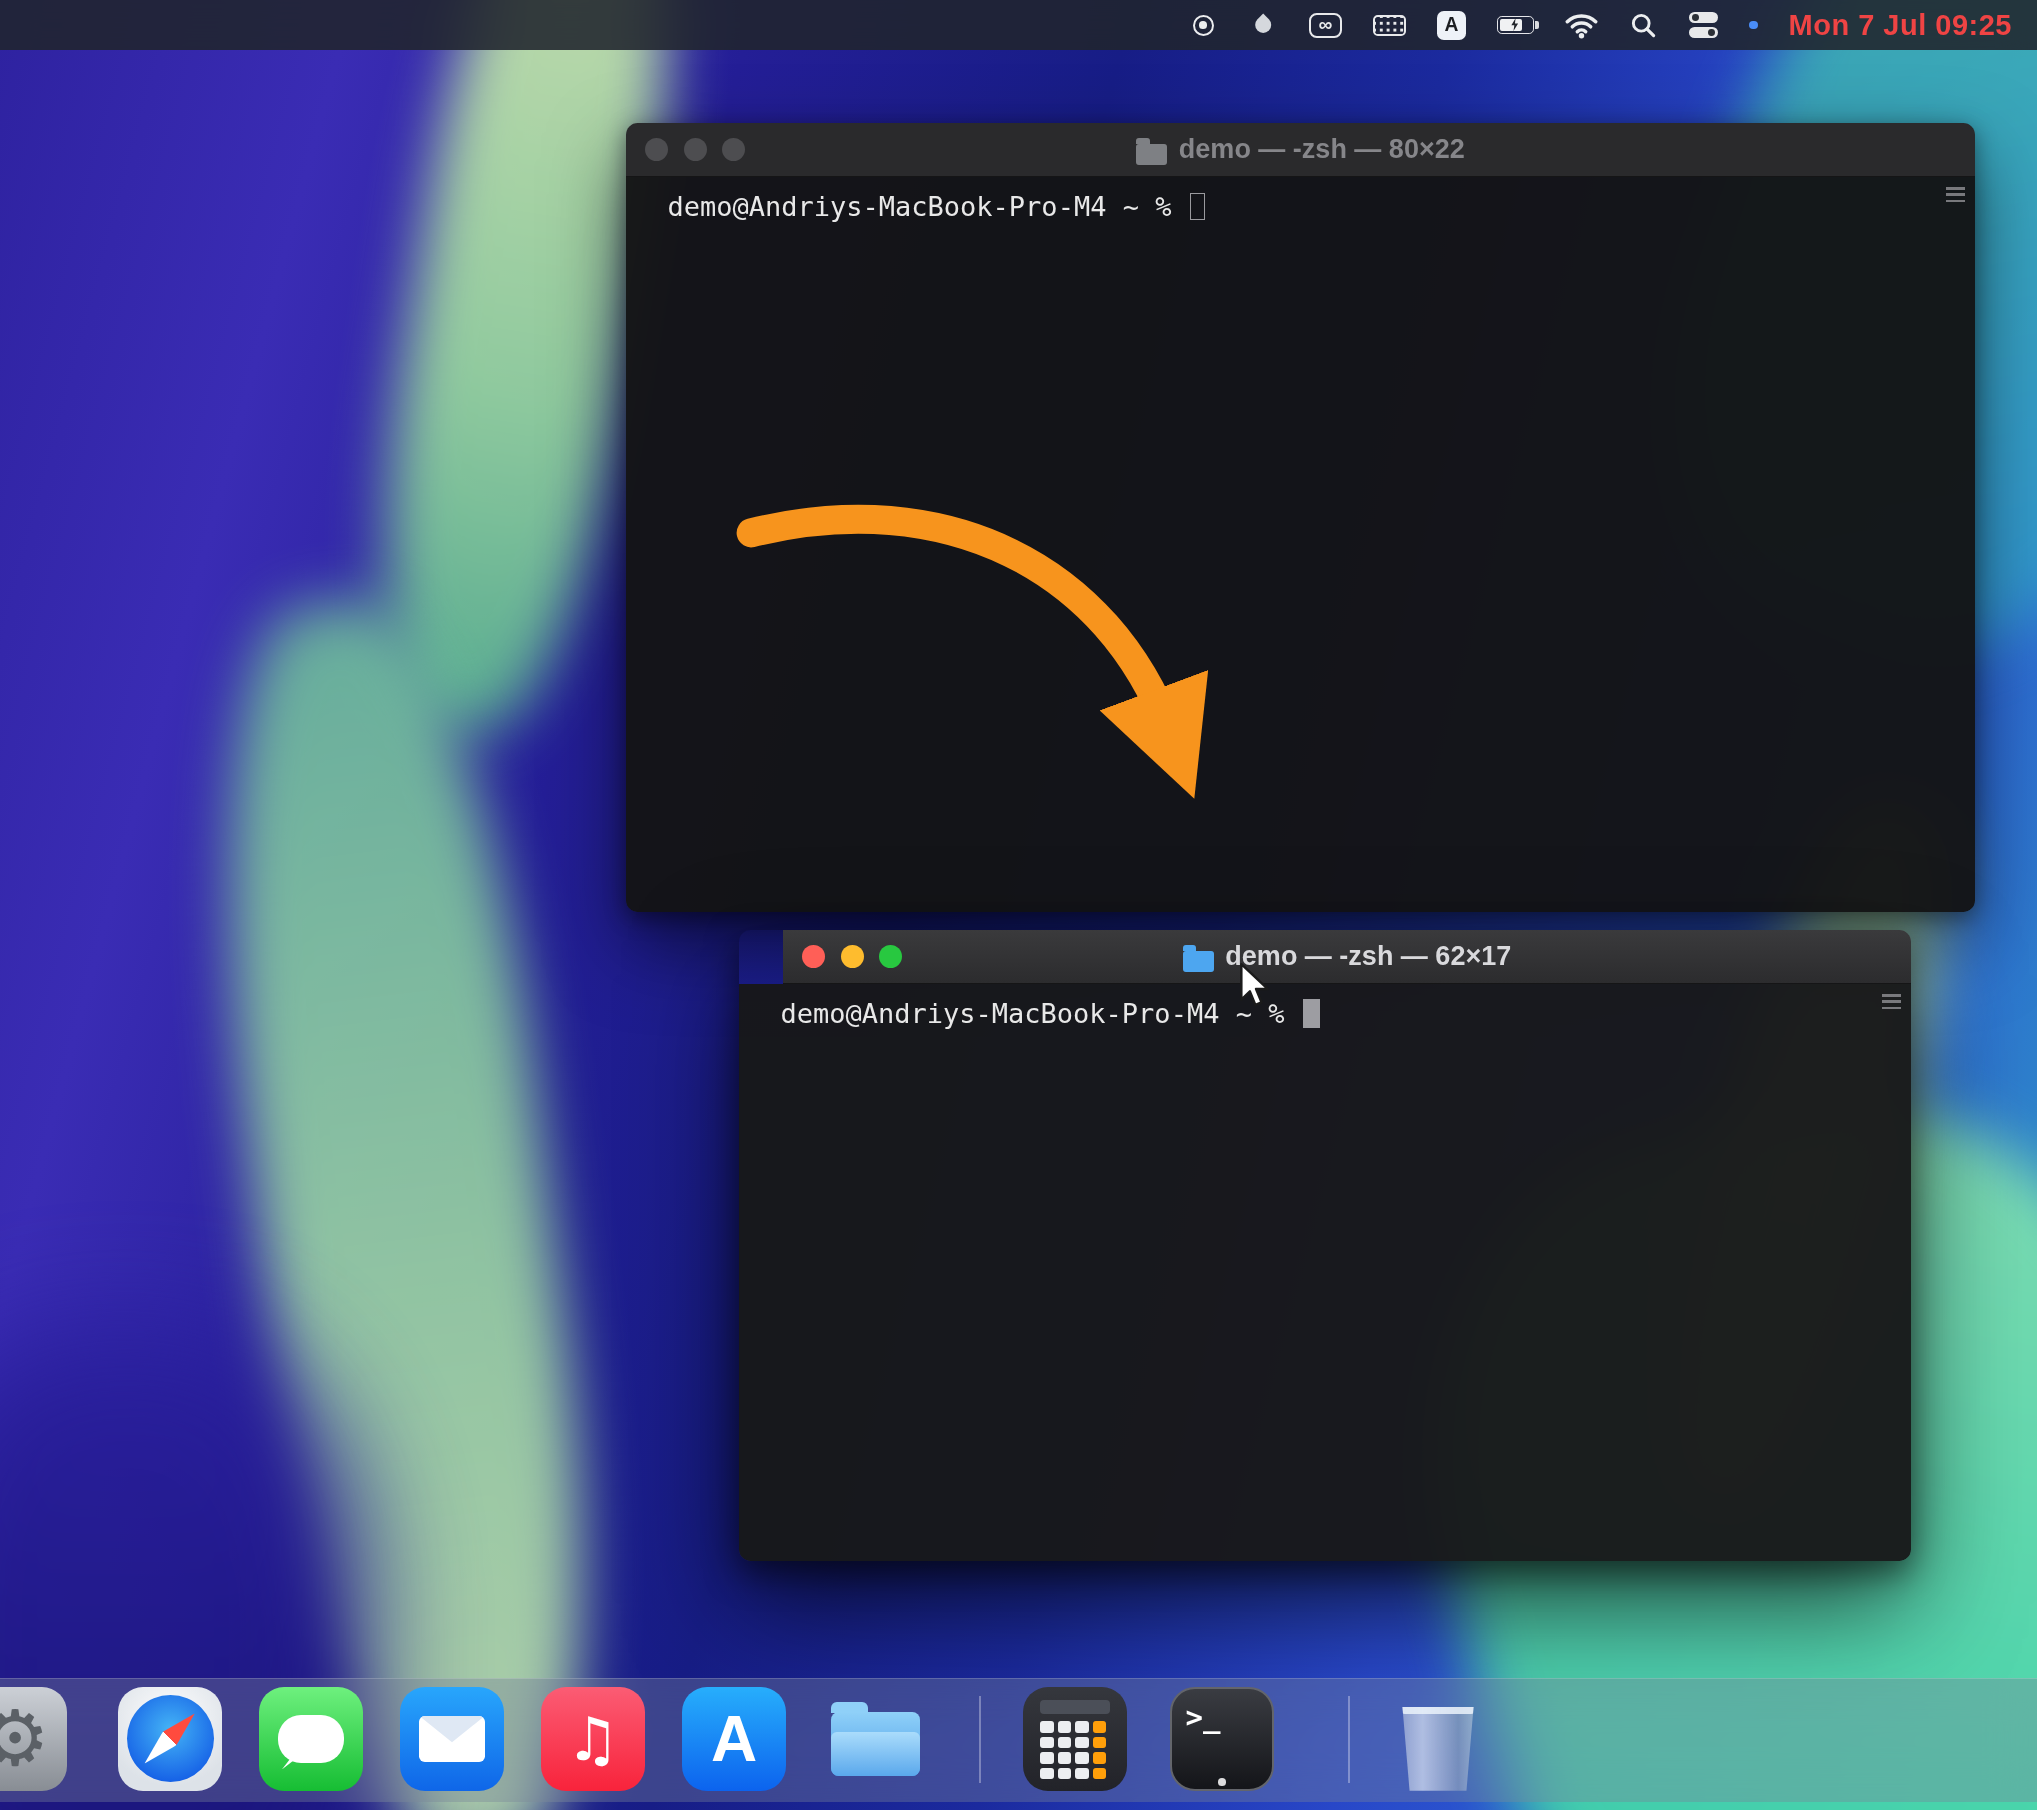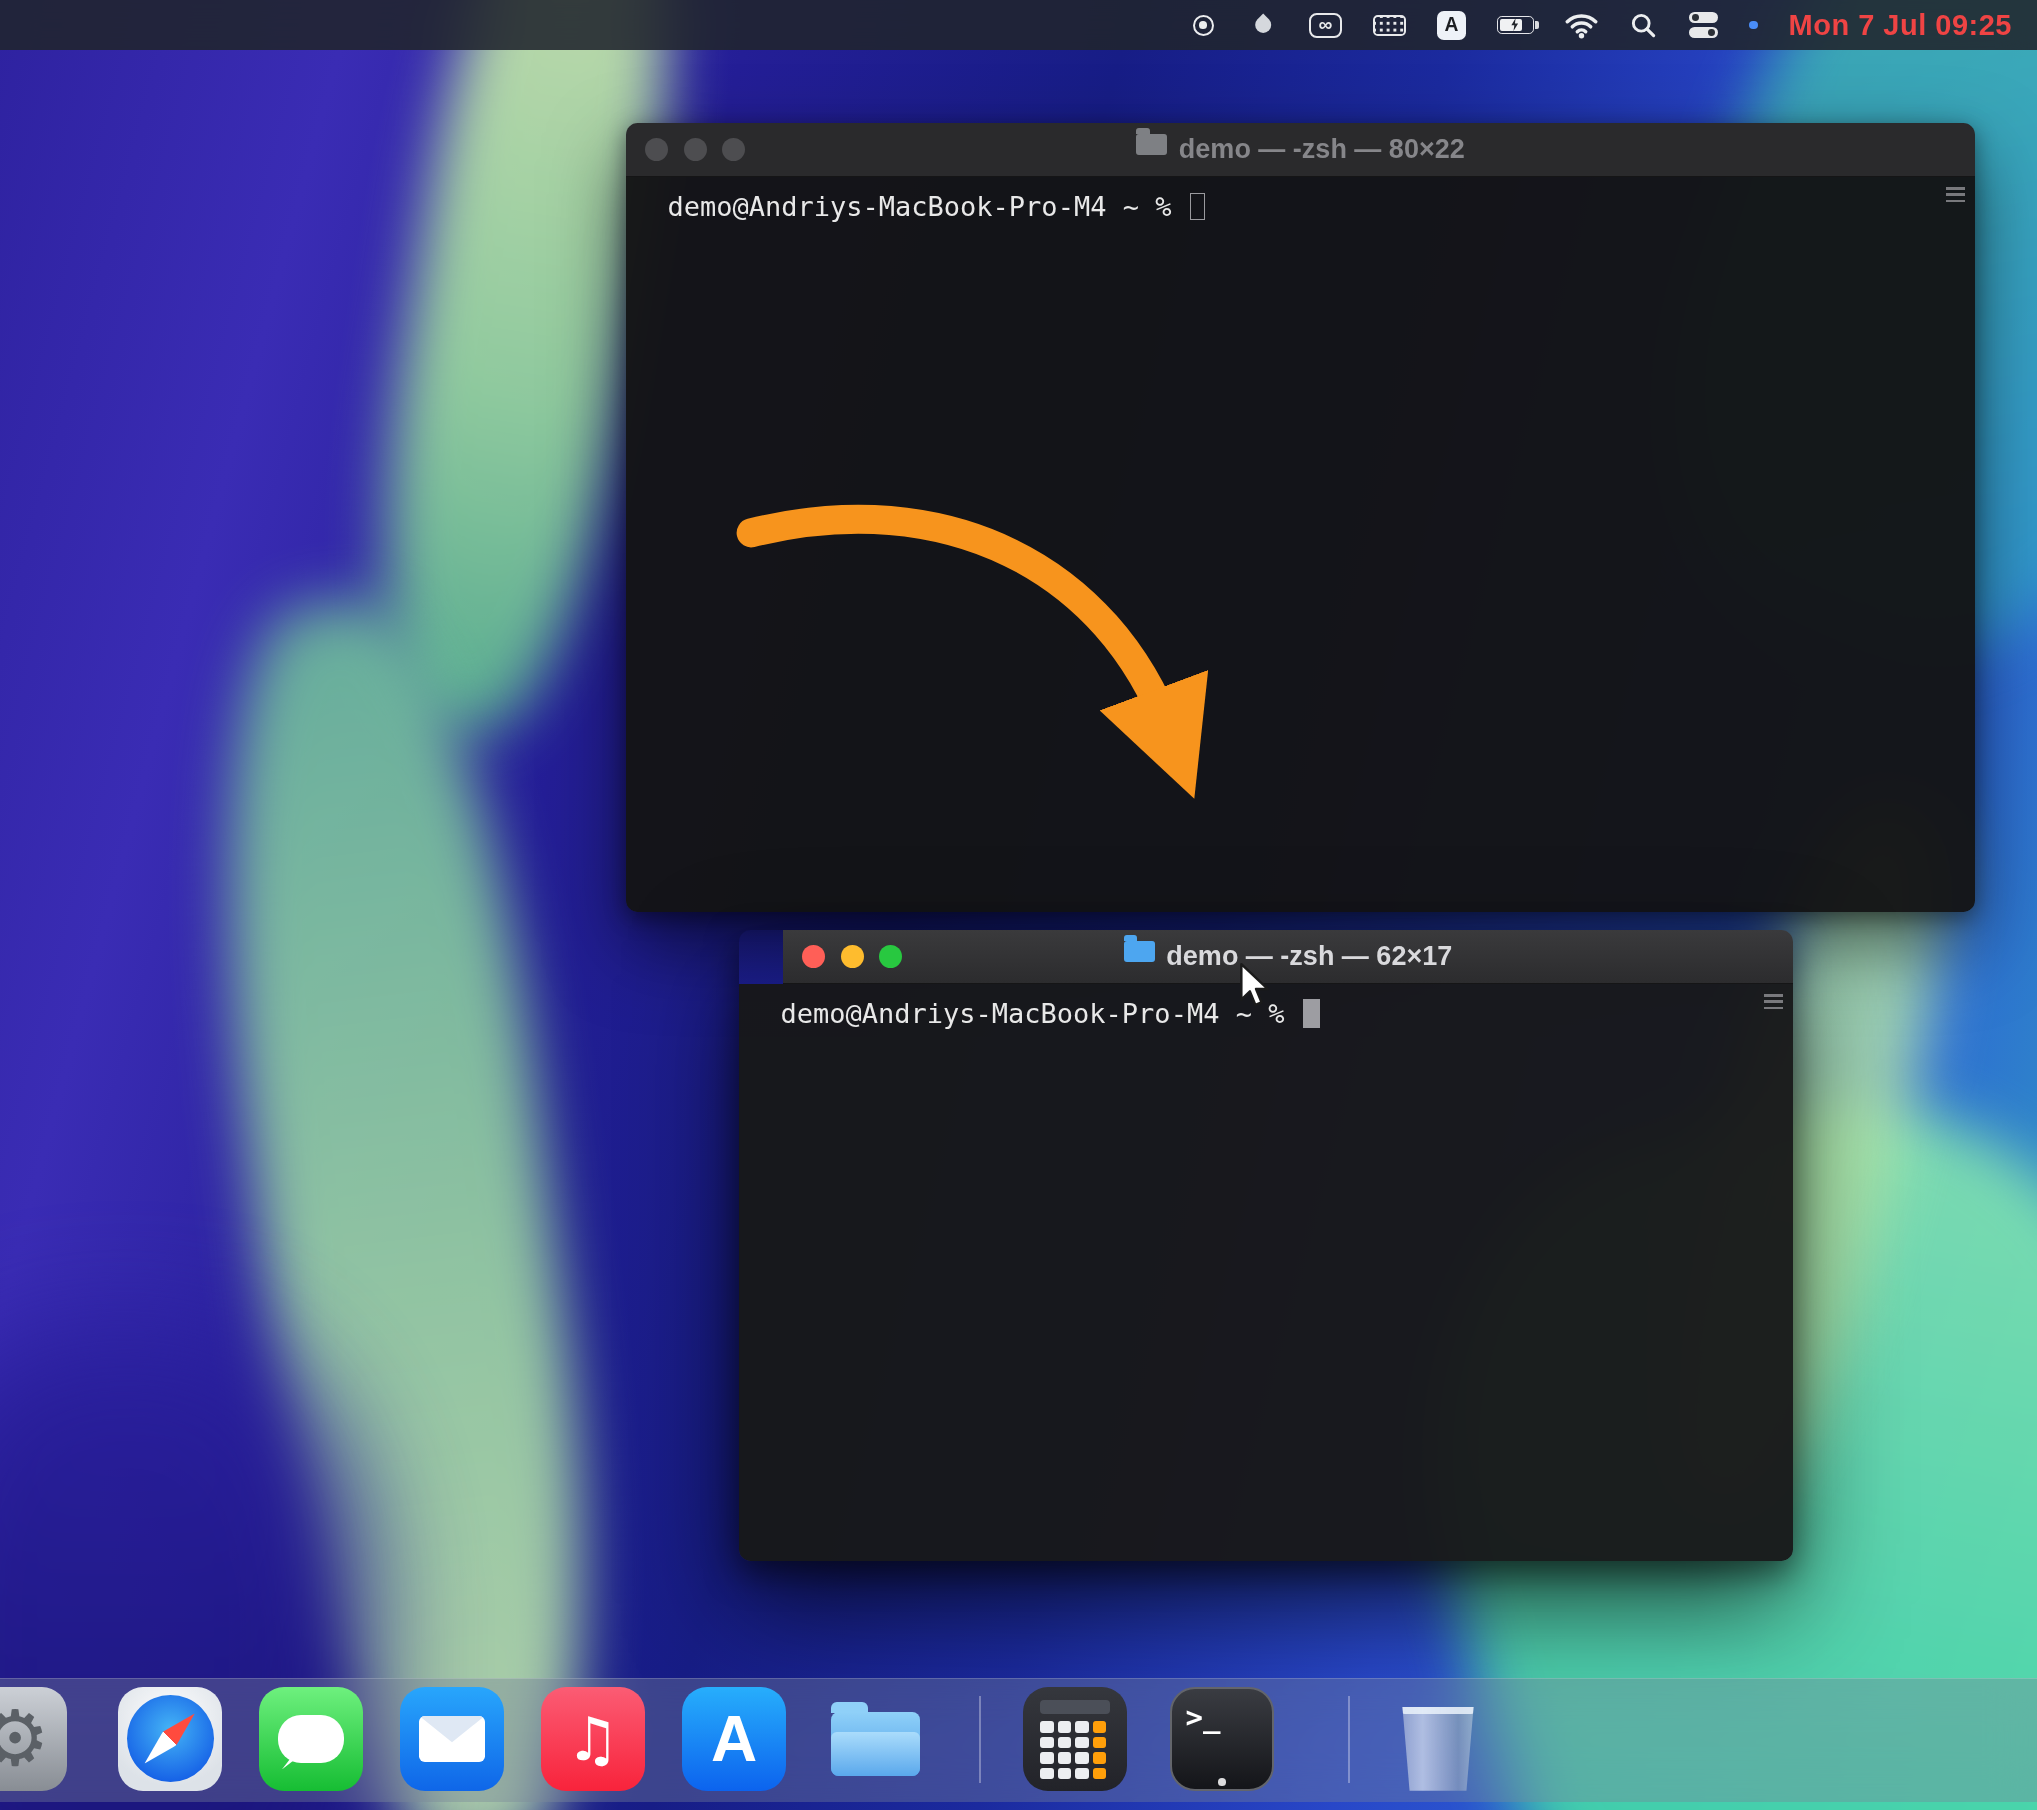--- a/index.html
+++ b/index.html
@@ -41,30 +41,30 @@
   .blue-dot { width:8.7px; height:8.7px; border-radius:50%; background:#4a8df8; }
   .toggles { display:flex; flex-direction:column; gap:3.9px; }
   .toggles .pill { width:29px; height:10.6px; border-radius:5.8px; background:#e8e9eb; position:relative; }
   .toggles .pill::after { content:""; position:absolute; top:1.9px; width:6.8px; height:6.8px; border-radius:50%; background:#2b2f36; }
   .toggles .pill.p1::after { left:2.9px; } .toggles .pill.p2::after { right:2.9px; }
 
   
   .window { position:absolute; border-radius:11.6px; overflow:hidden; }
   .win-back { left:626px; top:123px; width:1349px; height:789px; z-index:10;
     box-shadow:0 33px 77px rgba(0,0,0,.55), 0 5.8px 21px rgba(0,0,0,.4); }
-  .win-front { left:739px; top:930px; width:1054px; height:631px; z-index:20;
+  .win-front { left:739px; top:930px; width:1172px; height:631px; z-index:20;
     box-shadow:0 44px 106px rgba(0,0,0,.65), 0 11.6px 33px rgba(0,0,0,.5);padding-left:44px; }
   .titlebar { height:54px; display:flex; align-items:center; position:relative;
     background:linear-gradient(180deg,#3a3a3c,#2c2c2e); border-bottom:1px solid #151516; }
   .win-back .titlebar { background:#2a2a2c; }
   .traffic { display:flex; gap:15.4px; padding-left:19.3px; }
   .tl { width:23px; height:23px; border-radius:50%; }
   .tl.dim { background:#4d4d50; }
   .tl.red { background:#ff5f57; } .tl.yellow { background:#febc2e; } .tl.green { background:#28c840; }
-  .title-wrap { position:absolute; left:0; right:0; display:flex; align-items:flex-start; justify-content:center; gap:11.6px; pointer-events:none; }
+  .title-wrap { position:absolute; left:0; right:0; display:flex; align-items:flex-end; justify-content:center; gap:11.6px; pointer-events:none; }
   .title-text { font-size:27px; font-weight:bold; }
   .win-back .title-text { color:#86868a; }
   .win-front .title-text { color:#d9d9dc; }
   .mini-folder { position:relative; width:31px; height:21px; border-radius:2.9px; }
   .mini-folder::before { content:""; position:absolute; top:-5.8px; left:0; width:13.5px; height:5.8px; border-radius:2.9px 2.9px 0 0; background:inherit; }
   .folder-dim { background:#7e8084; } .folder-blue { background:#4da6f0; }
   .term-body { position:absolute; top:54px; left:0; right:0; bottom:0; padding:11.6px 11.6px 0 13.5px;
     font-family:"DejaVu Sans Mono", monospace; font-size:27px; line-height:36px; color:#e8e8e8; }
   .win-back .term-body { background:rgba(20,20,21,.97); }
   .win-front .term-body { background:rgba(24,24,25,.97); }

